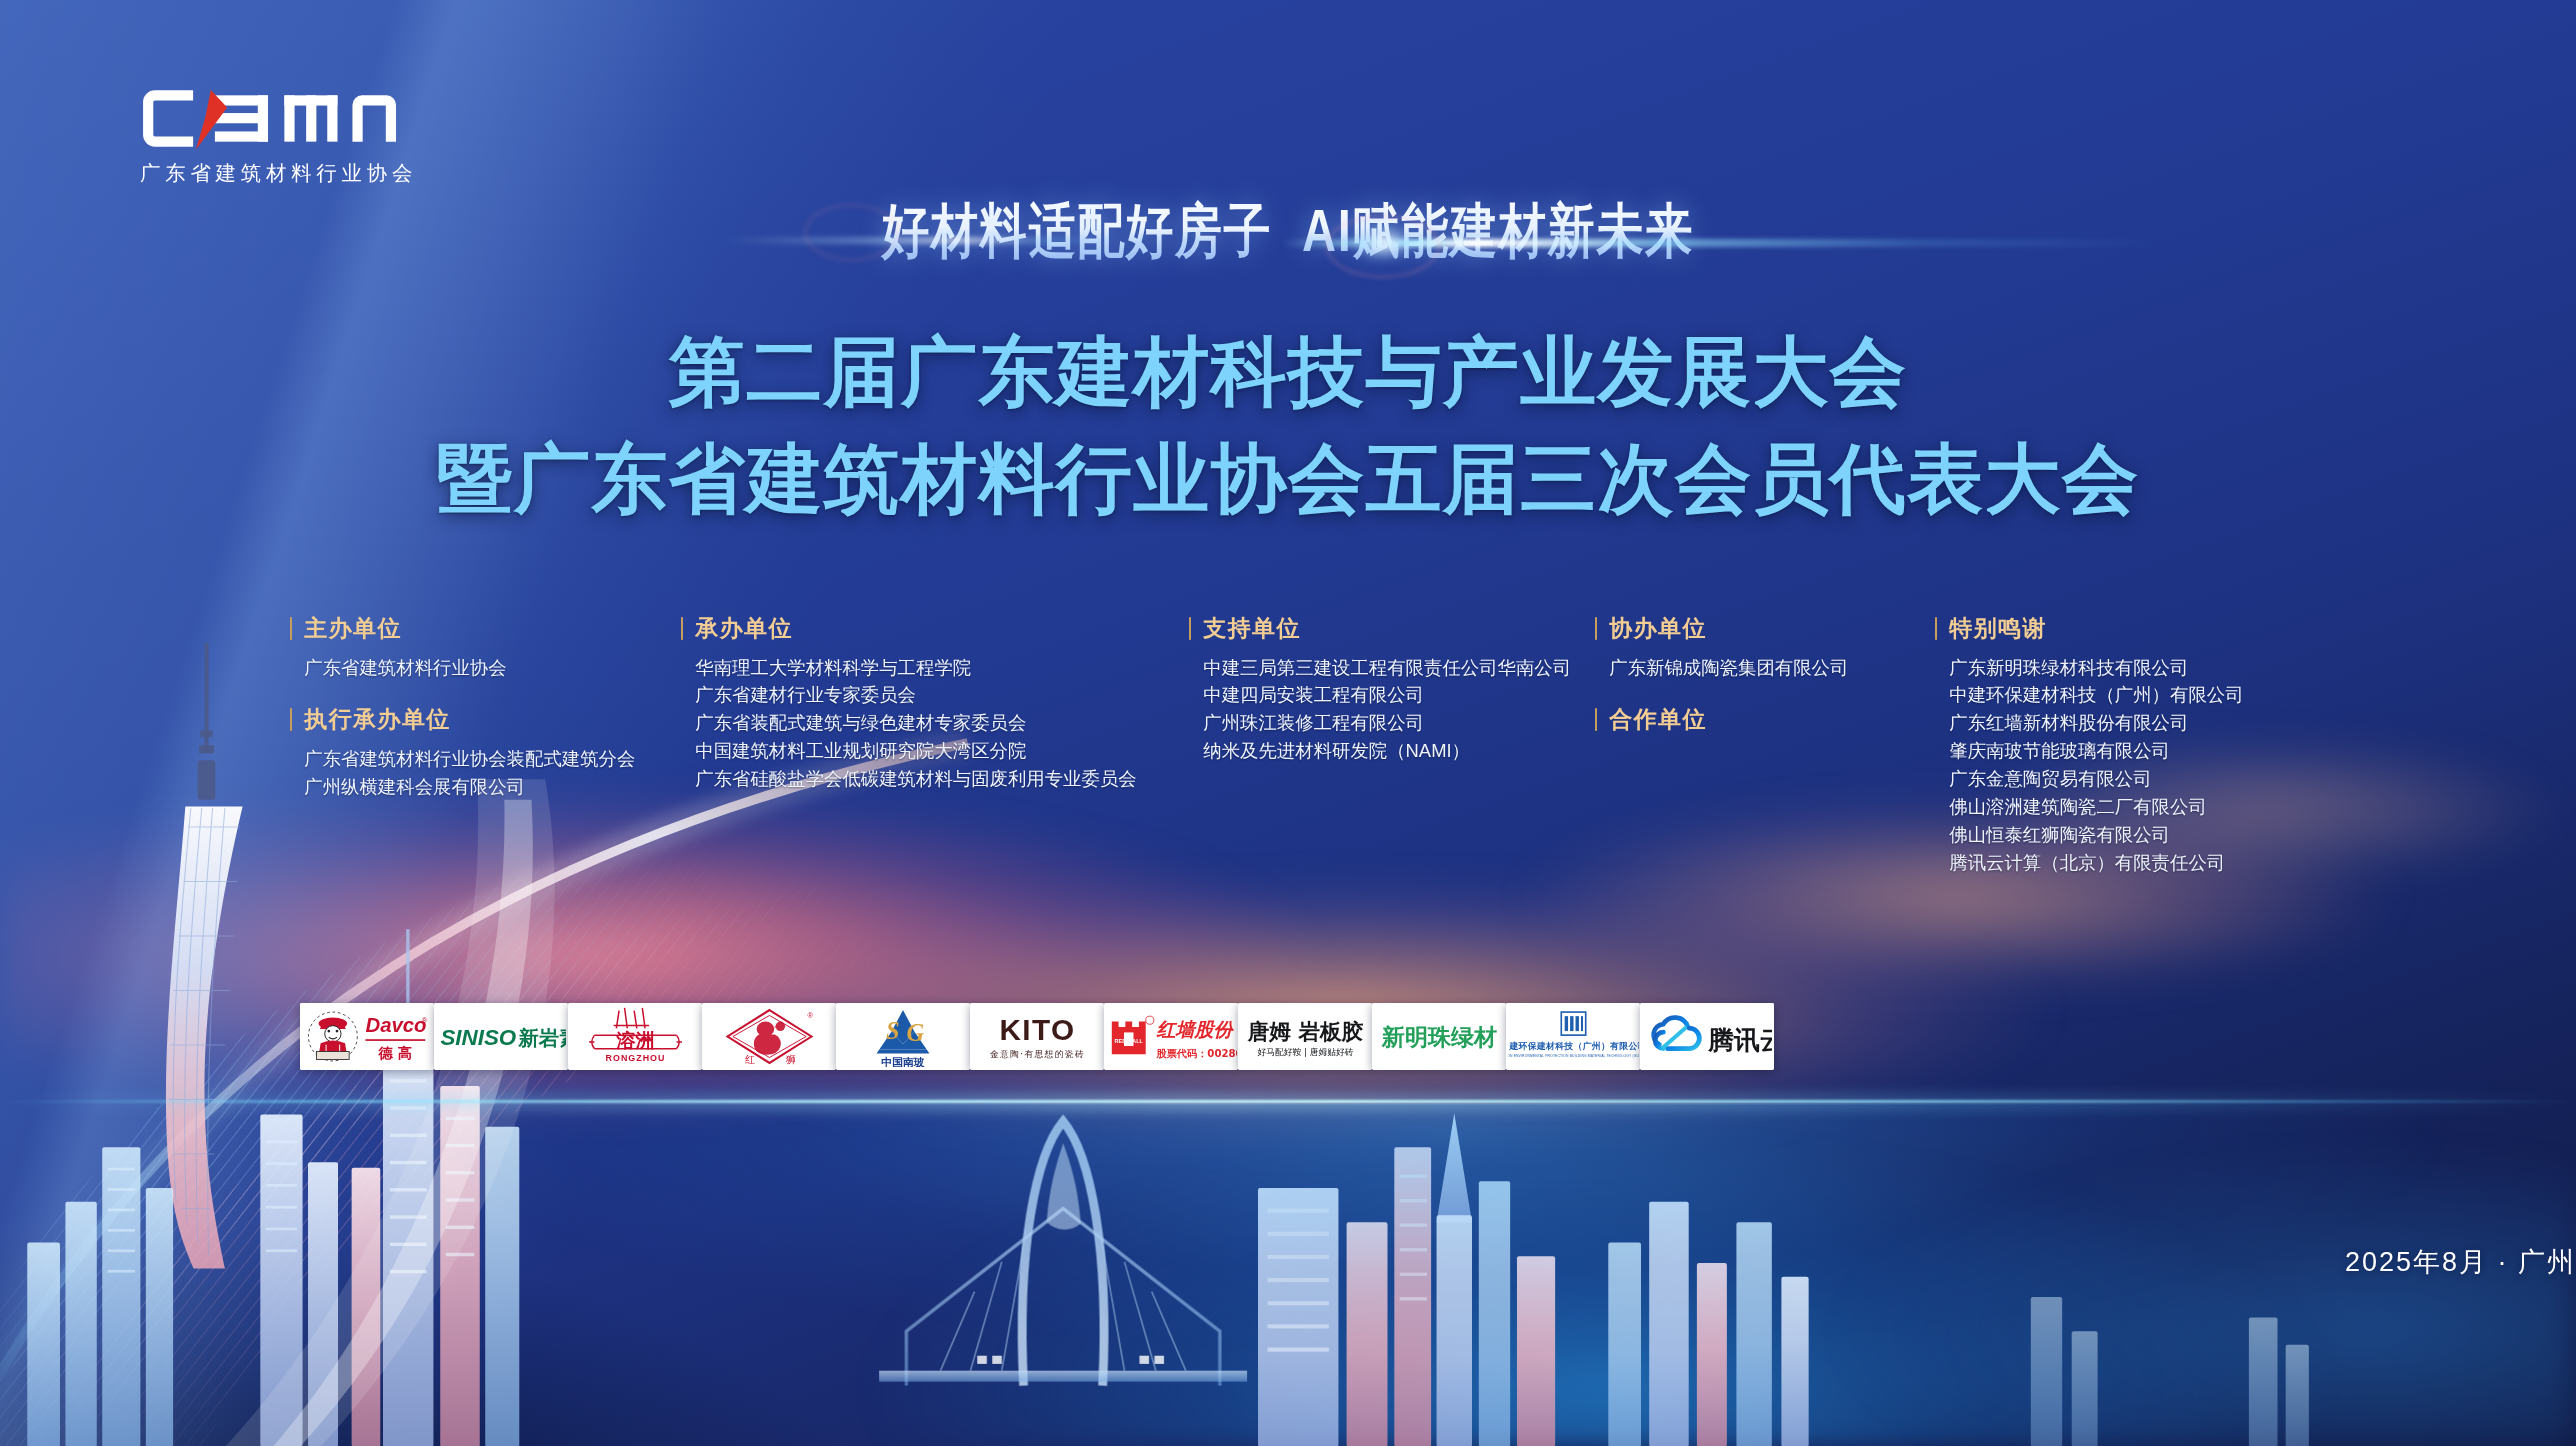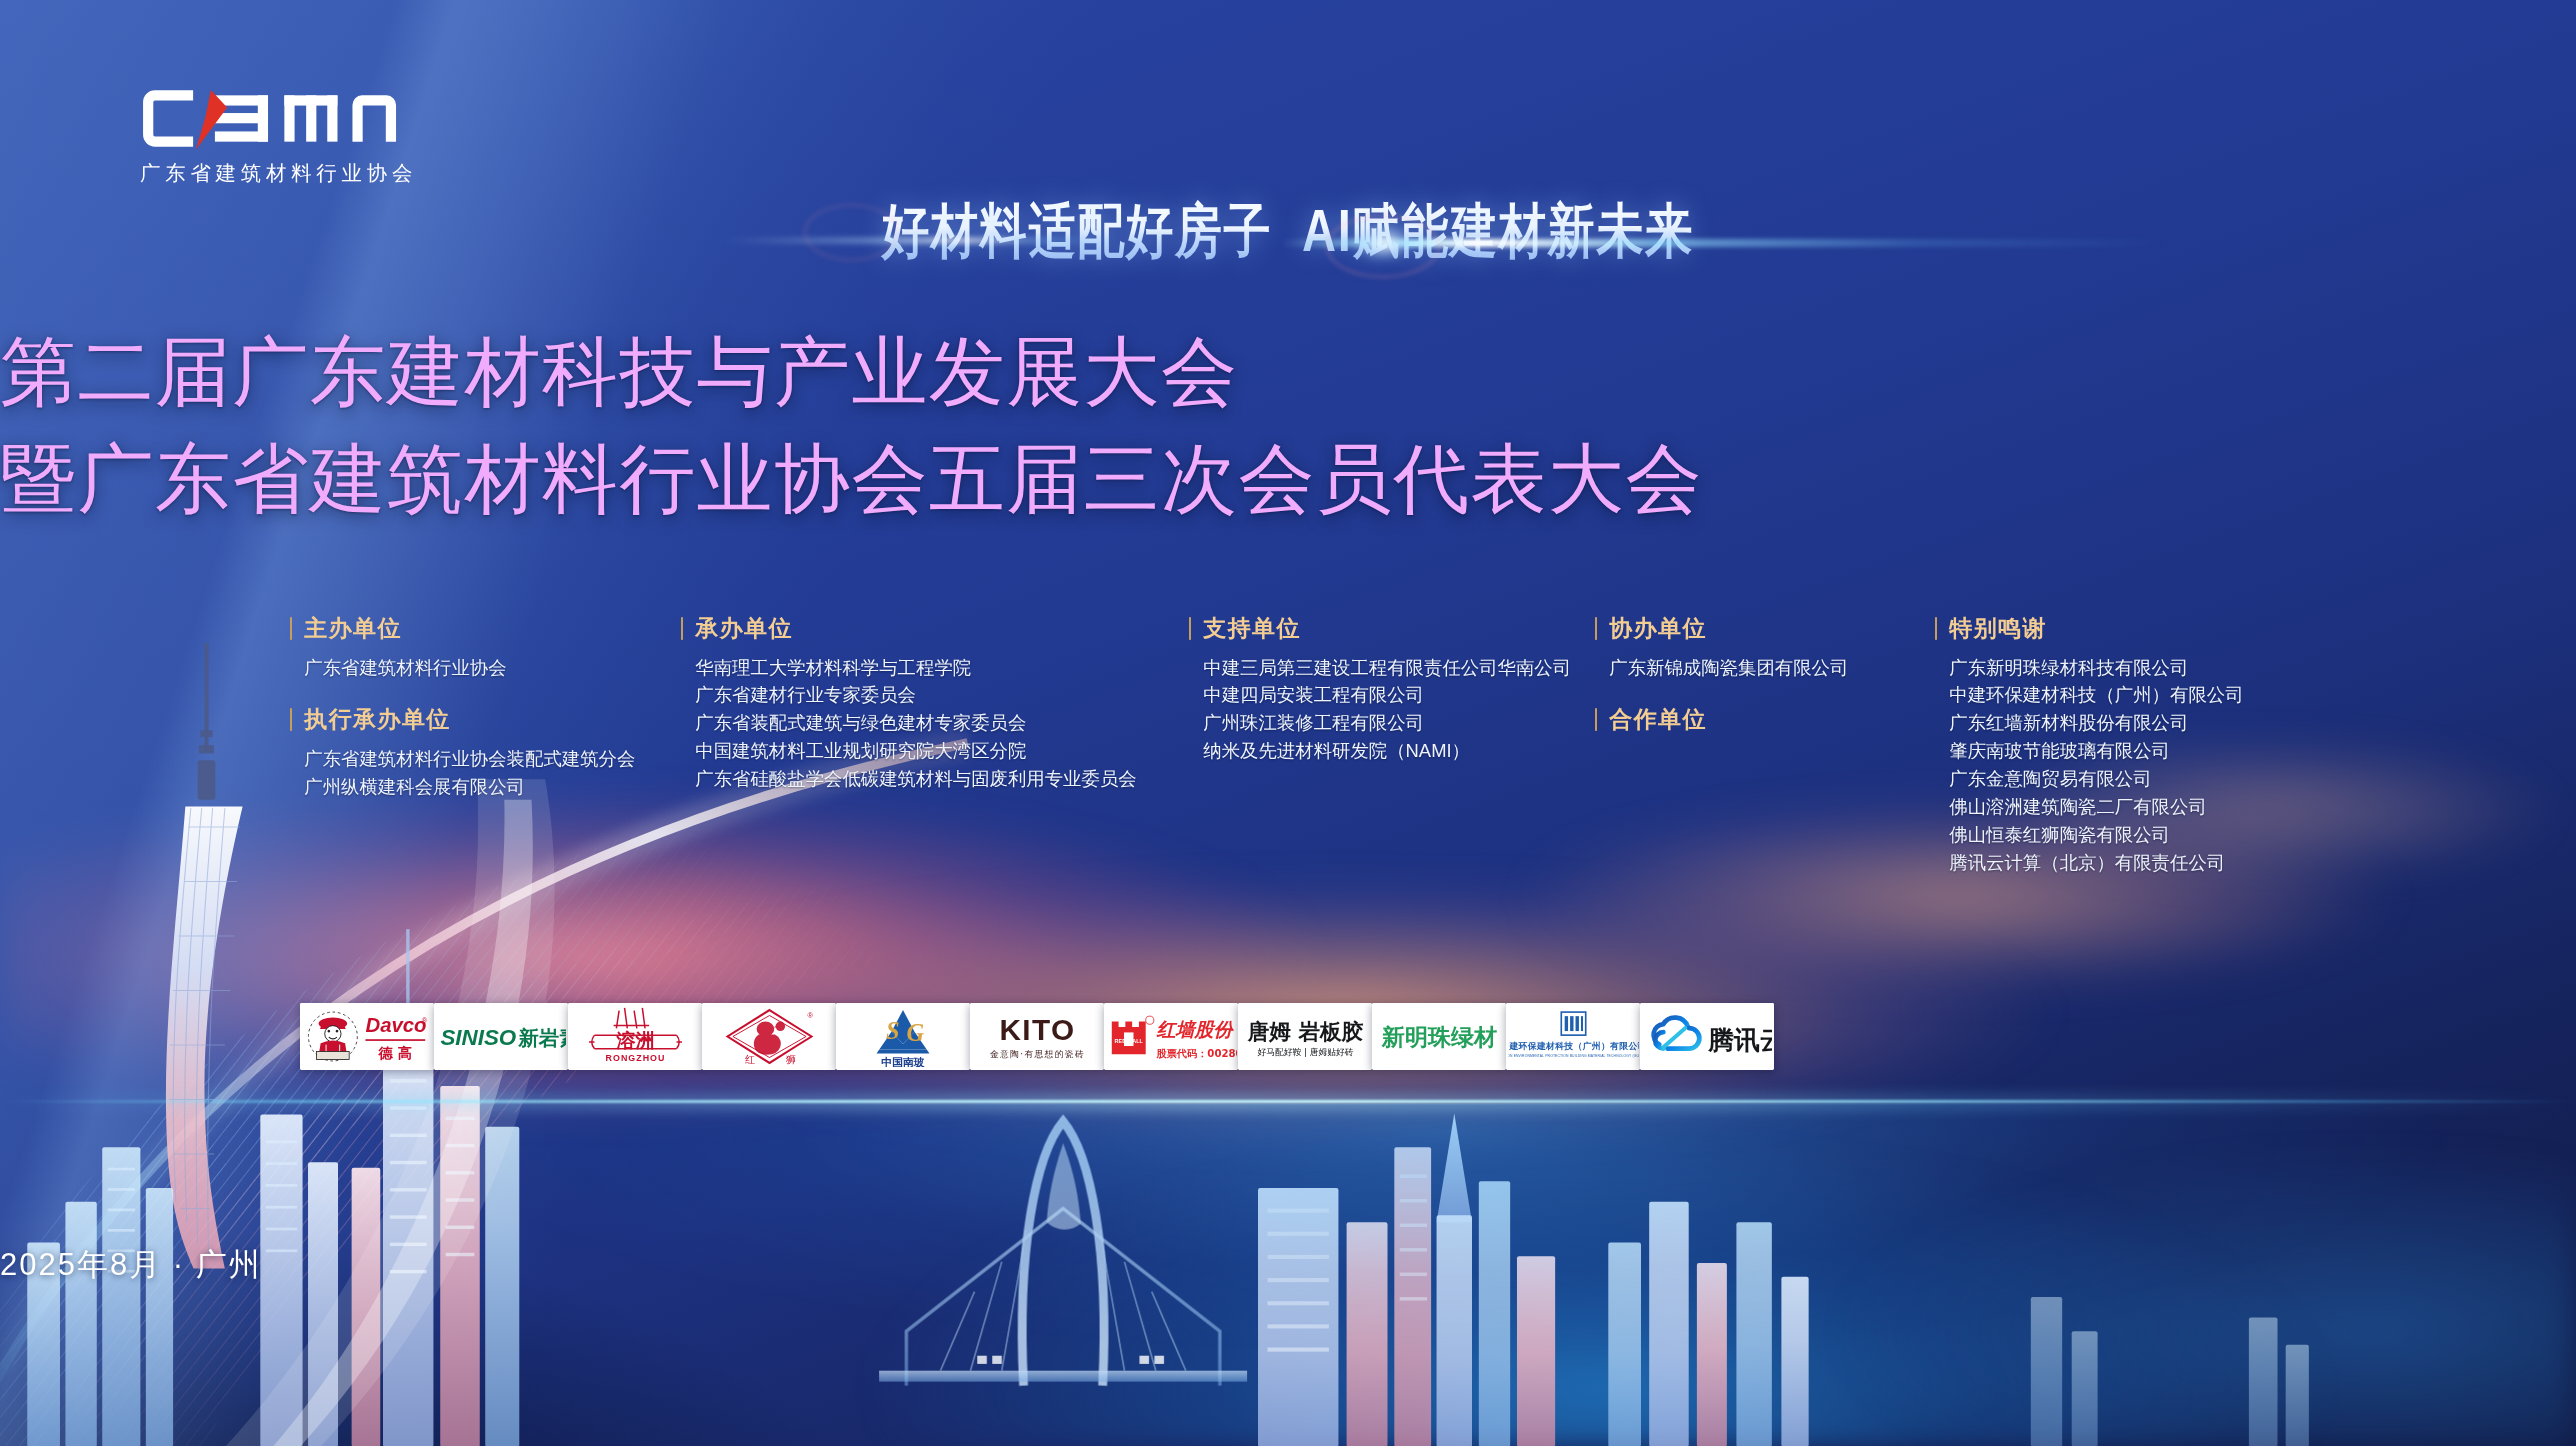--- a/index.html
+++ b/index.html
@@ -126,22 +126,22 @@
     background:linear-gradient(to right,rgba(120,200,255,0) 0%,rgba(190,230,255,.35) 40%,rgba(255,255,255,.6) 62%,rgba(140,210,255,.2) 84%,rgba(90,180,255,0) 100%);
     filter:blur(2.7px);pointer-events:none;
   }
   .flare-ring2{
     position:absolute;top:204px;left:804px;width:95px;height:57px;border-radius:50%;
     border:2px solid rgba(255,140,160,.22);filter:blur(2.7px);pointer-events:none;
   }
 
   
   .title{
-    position:absolute;left:0;right:0;
-    color:#f0abfc;font-weight:normal;white-space:nowrap;
+    position:absolute;left:0;right:0;text-align:center;
+    color:#7dd3fc;font-weight:bold;white-space:nowrap;
     text-shadow:0 4.1px 15px rgba(6,16,48,.55),0 1.4px 2.7px rgba(10,22,60,.5);
     letter-spacing:1.4px;
   }
   .title-1{top:322px;font-size:76px;}
   .title-2{top:429px;font-size:76px;}
 
   
   .orgs{
     position:absolute;left:0;right:0;top:613px;height:286px;
   }
@@ -181,22 +181,22 @@
     background:#fff;border-radius:1.4px;
     display:flex;align-items:center;justify-content:center;
     height:67px;
     box-shadow:0 2px 9.5px rgba(4,12,40,.38);
     overflow:hidden;
   }
   .lcard svg{display:block;}
 
   
   .footer{
-    position:absolute;left:0;right:0;top:1244px;text-align:left;
-    color:#ffffff;font-size:31px;letter-spacing:2px;
+    position:absolute;left:0;right:0;top:1244px;text-align:right;
+    color:#ffffff;font-size:27px;letter-spacing:2px;
     text-shadow:0 1.4px 6.8px rgba(6,20,56,.6);
   }
 </style>
 </head>
 <body>
 
 <div id="stage">
 
   <div class="bg bg-base"></div>
   <div class="bg bg-aurora1"></div>

